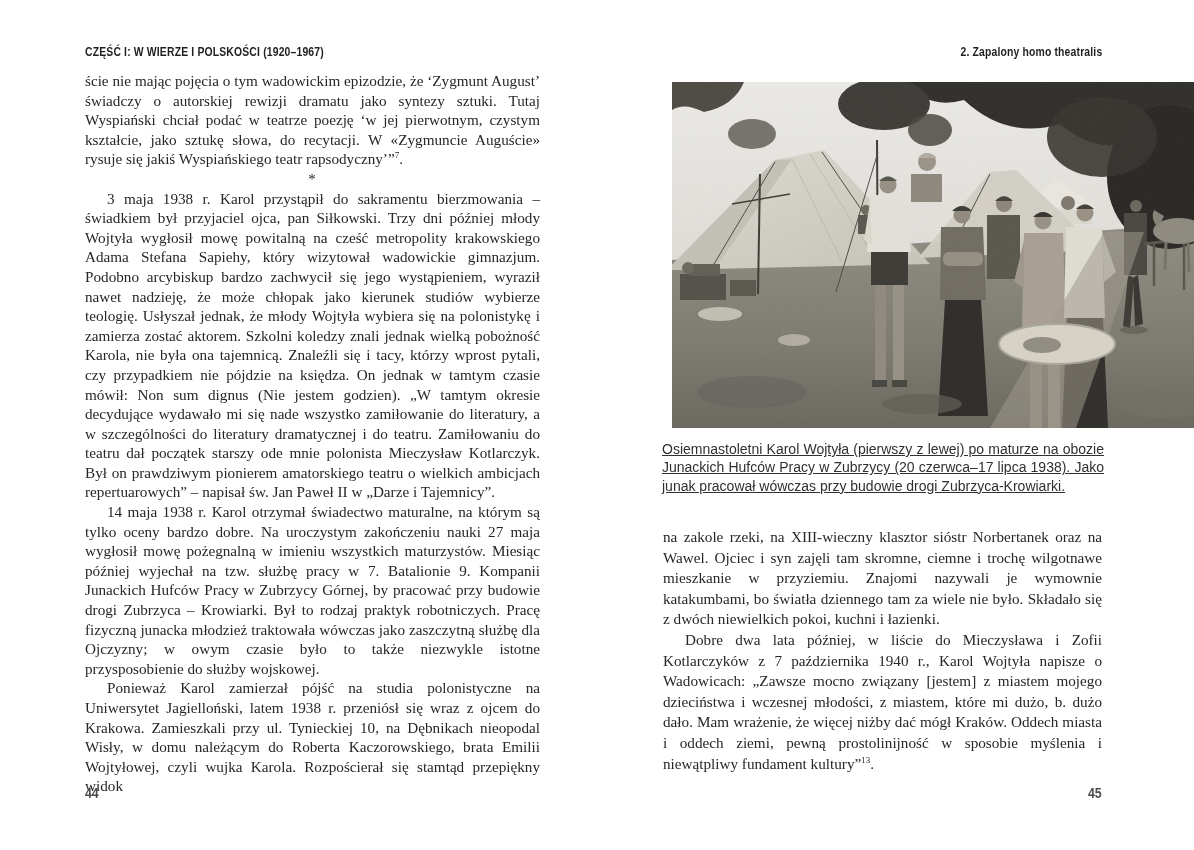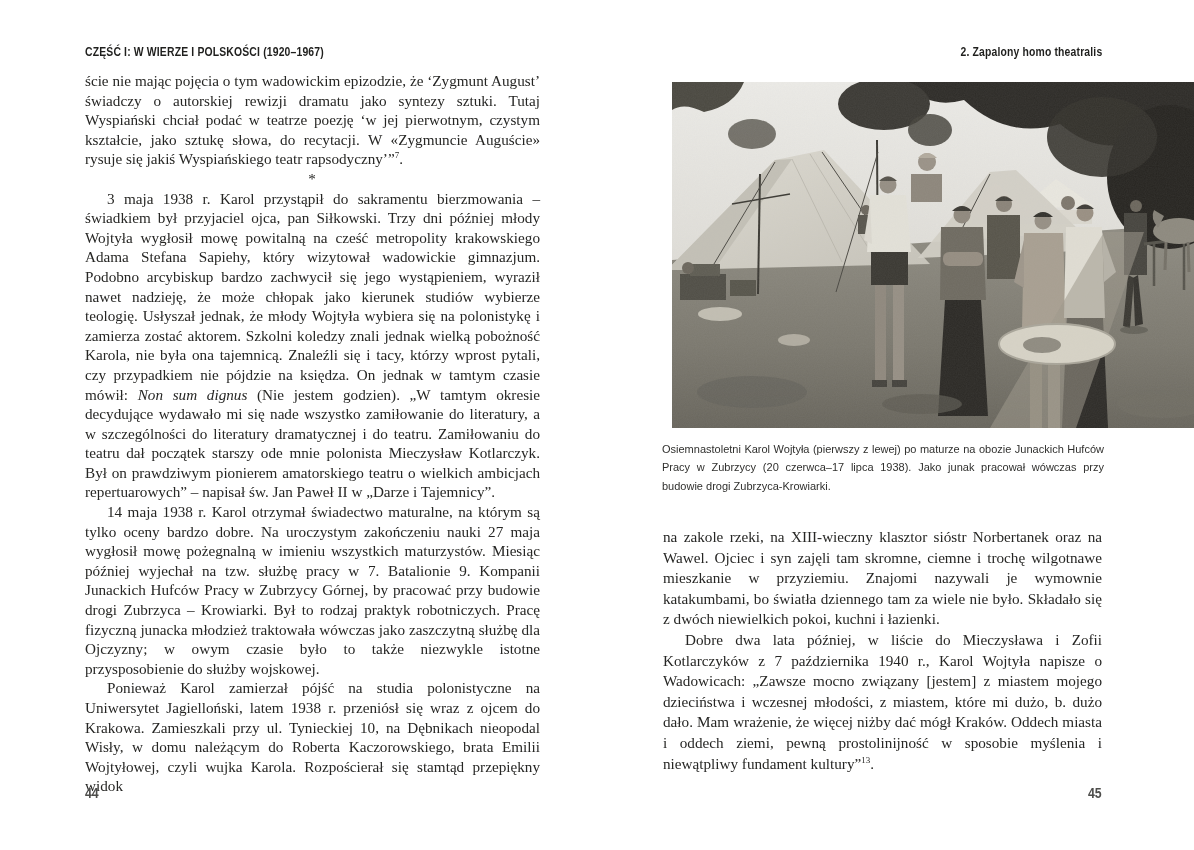--- a/index.html
+++ b/index.html
@@ -22,29 +22,30 @@
     font-size:15.2px;line-height:19.6px;color:#262624;
     text-align:justify;
   }
   .body-col p{margin:0;padding:0;}
   p.indent{text-indent:22px;}
   .sep{ text-align:center;line-height:19.6px;letter-spacing:1px;color:#262624;}
   .col-left{left:85px;top:71px;width:455px;}
   .col-right{left:663px;top:504px;width:439px;line-height:20.6px;margin-top:23px;}
 
   sup.fnote{font-size:9px;line-height:0;vertical-align:6px;letter-spacing:0;}
-  .ital{font-style:italic;}
+  .ital{}
 
   figure.photo-figure{position:absolute;left:672px;top:82px;margin:0;padding:0;}
   .photo-frame{width:522px;height:346px;display:block;}
   figcaption.photo-caption{
     position:absolute;left:-10px;top:358px;width:442px;
     font-family:"Liberation Sans","DejaVu Sans",sans-serif;
-    font-size:11px;line-height:18.4px;color:#30302e;
+    font-size:14px;line-height:18.4px;color:#30302e;
     text-align:justify;
+    text-decoration:underline;
   }
   .page-number{
     position:absolute;top:784px;
     font-family:"Liberation Sans","DejaVu Sans",sans-serif;
     font-weight:700;font-size:15px;color:#4d4d4b;
   }
   .page-number.pn-left{left:85px;transform:scaleX(0.82);transform-origin:left center;}
   .page-number.pn-right{right:92px;transform:scaleX(0.82);transform-origin:right center;}
 </style>
 </head>

